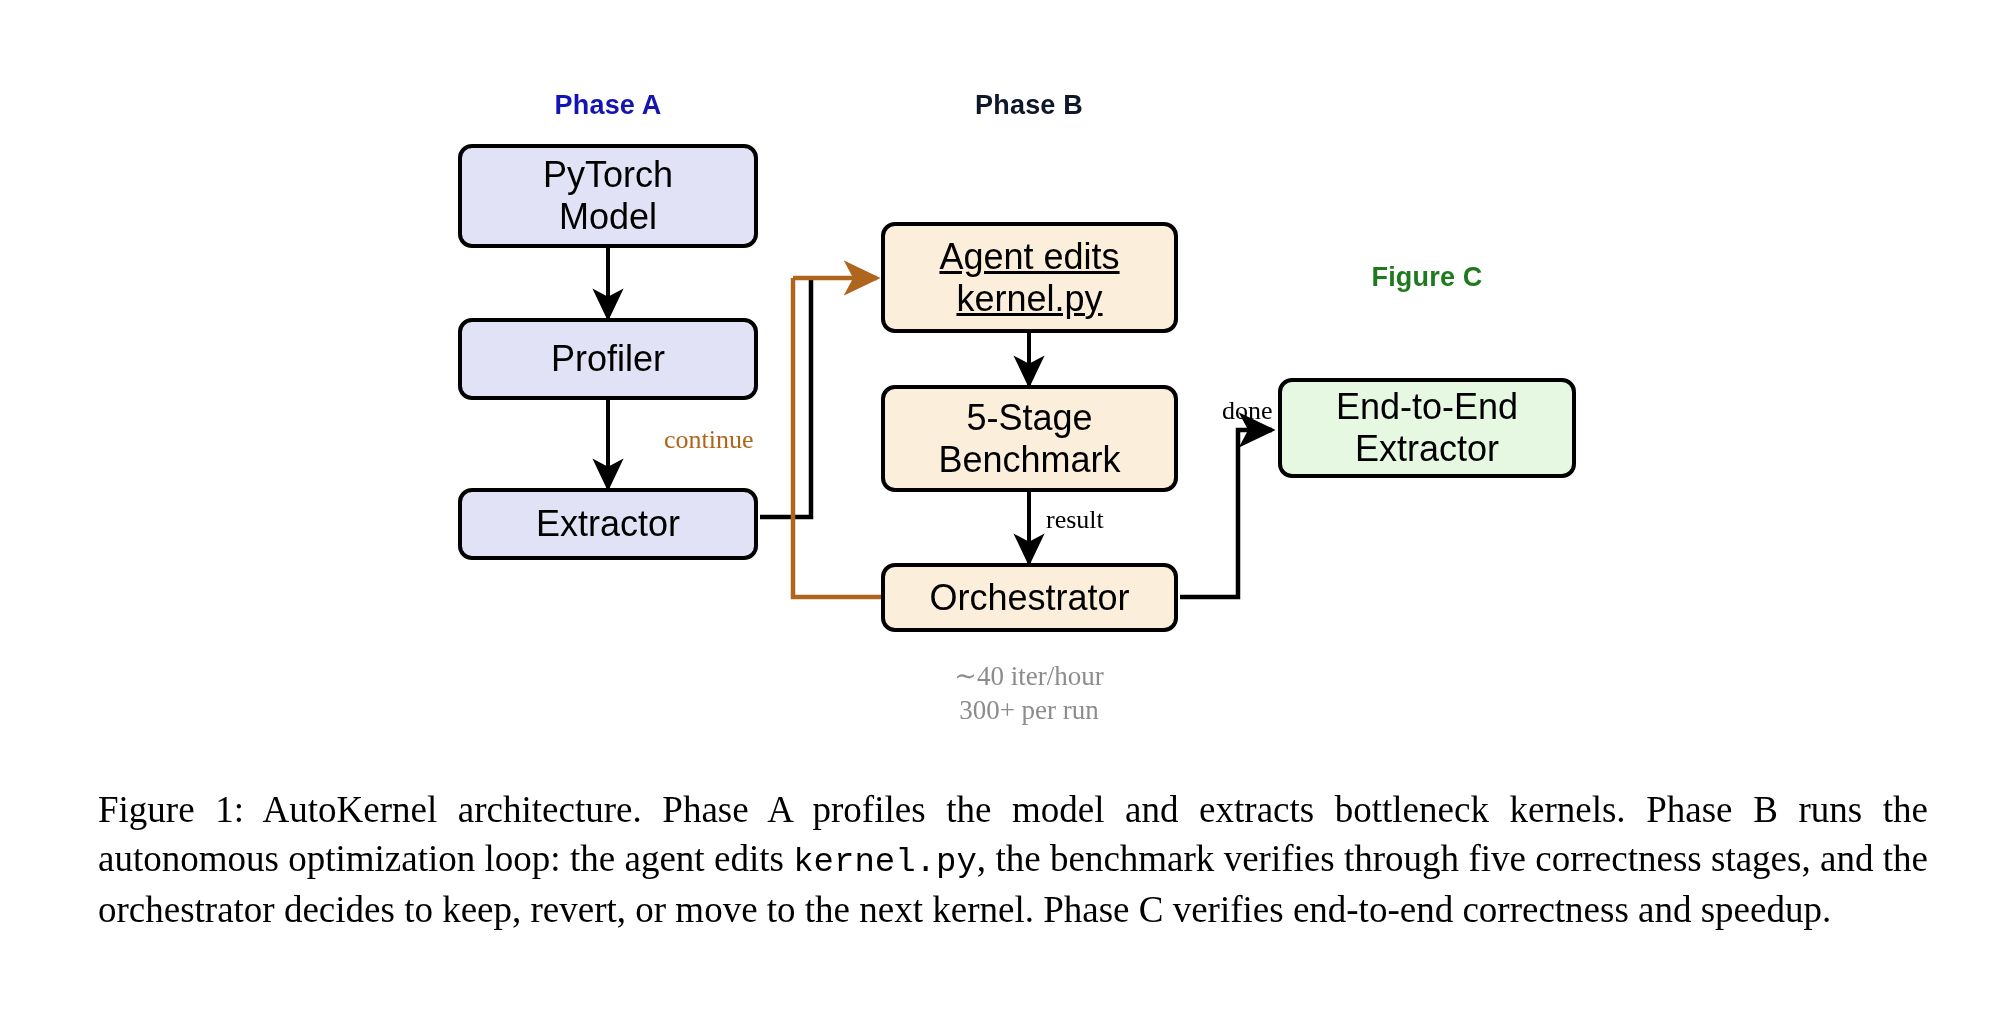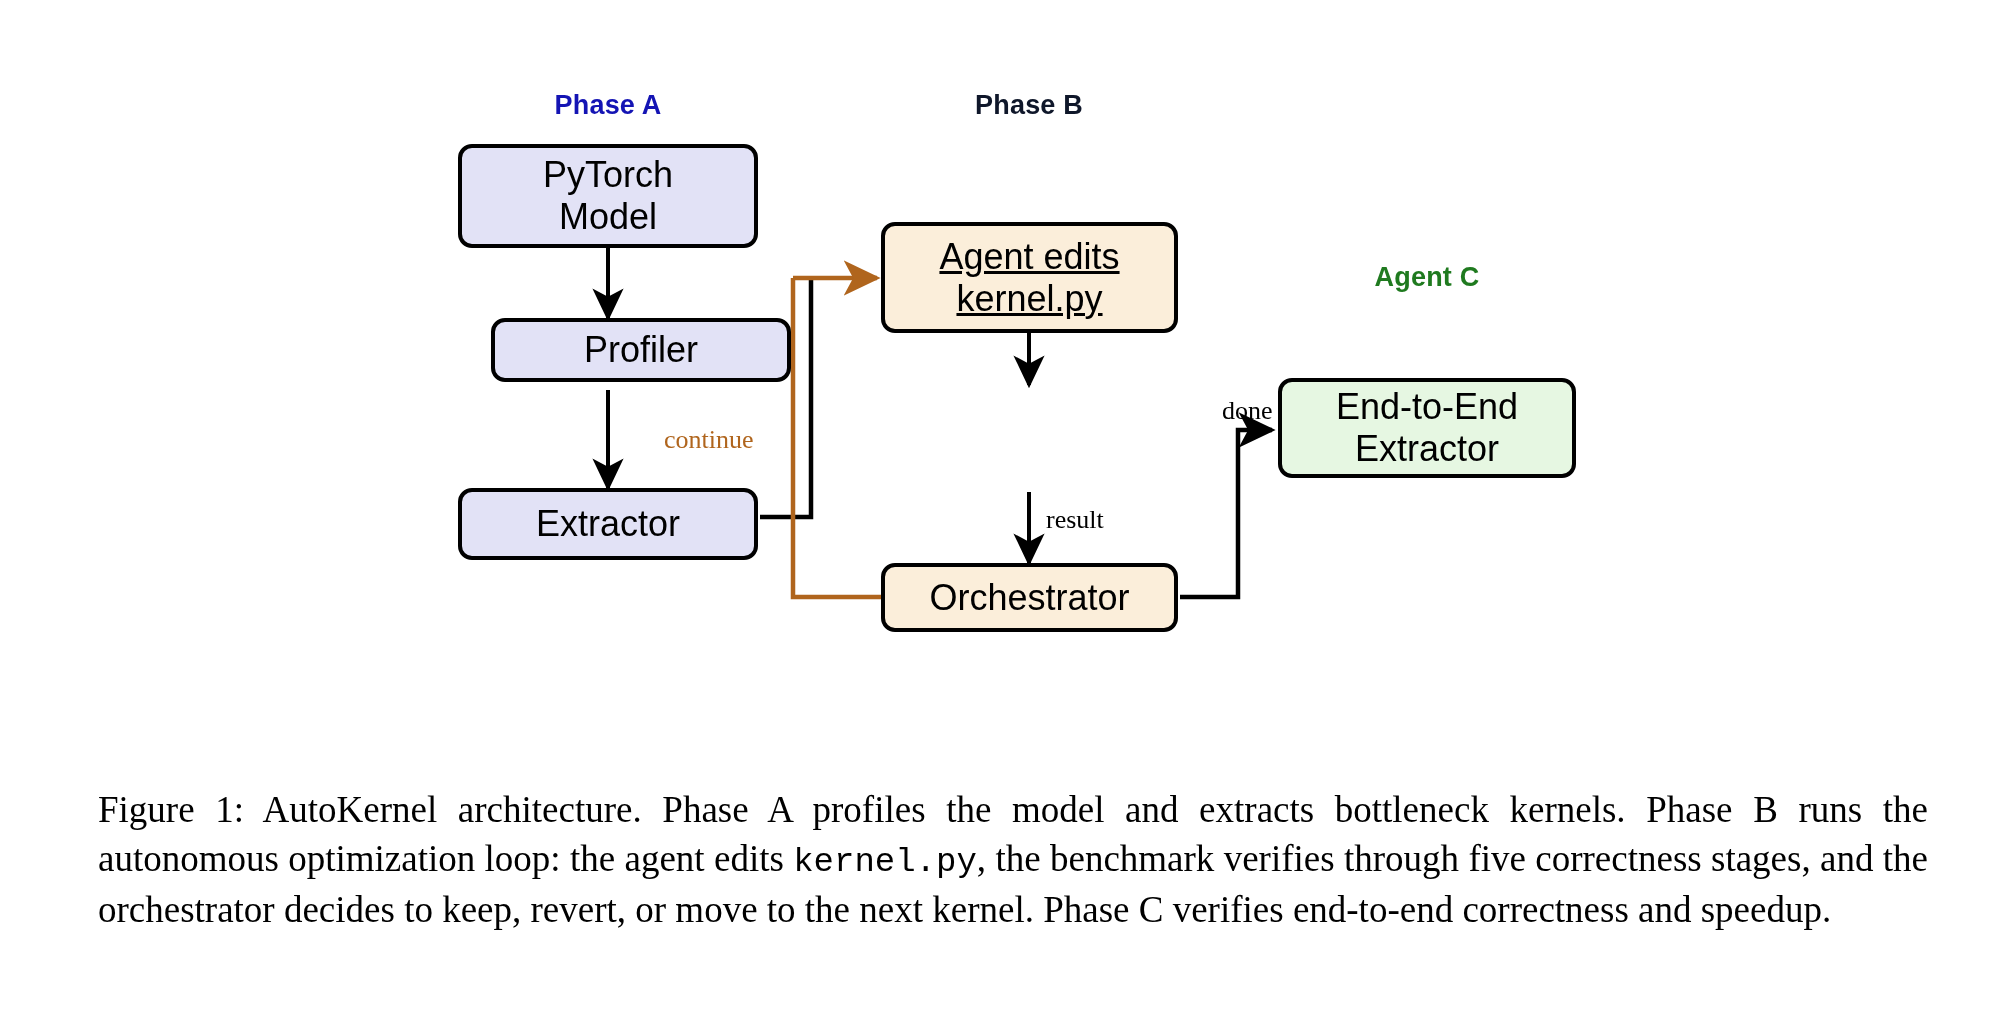--- a/index.html
+++ b/index.html
@@ -149,44 +149,48 @@
         <line x1="1029" y1="492" x2="1029" y2="563" marker-end="url(#arrow-black)"></line>
       </g>
 
       <g stroke="#000000" stroke-width="4.5" fill="none">
         <path d="M 1180 597 L 1238 597 L 1238 430 L 1272 430" marker-end="url(#arrow-black)"></path>
       </g>
     </svg>
 
     <div class="phase-label" style="left:608px; top:90px; color:#1414b4;">Phase A</div>
     <div class="phase-label" style="left:1029px; top:90px; color:#0f172a;text-align:right;">Phase B</div>
-    <div class="phase-label" style="left:1427px; top:262px; color:#1f7a1f;">Agent C</div>
+    <div class="phase-label" style="left:1427px; top:262px; color:#1f7a1f;">Figure C</div>
 
     <div class="node phase-a" style="left:458px; top:144px; width:300px; height:104px;">PyTorch
 Model</div>
 
-    <div class="node phase-a" style="left:458px; top:318px; width:300px; height:64px;margin-left:33px;">Profiler</div>
+    <div class="node phase-a" style="left:458px; top:318px; width:300px; height:82px;">Profiler</div>
 
     <div class="node phase-a" style="left:458px; top:488px; width:300px; height:72px;">Extractor</div>
 
     <div class="node phase-b" style="left:881px; top:222px; width:297px; height:111px;text-decoration:underline;">Agent edits
 kernel.py</div>
 
+    <div class="node phase-b" style="left:881px; top:385px; width:297px; height:107px;">5-Stage
+Benchmark</div>
 
     <div class="node phase-b" style="left:881px; top:563px; width:297px; height:69px;">Orchestrator</div>
 
     <div class="node phase-c" style="left:1278px; top:378px; width:298px; height:100px;">End-to-End
 Extractor</div>
 
     <div class="edge-label brown" style="left:664px; top:425px;">continue</div>
 
     <div class="edge-label" style="left:1046px; top:505px;">result</div>
 
     <div class="edge-label" style="left:1222px; top:396px;">done</div>
 
+    <div class="note" style="left:1029px; top:660px;">∼40 iter/hour
+300+ per run</div>
 
   </div>
 
   <div id="caption">
     <span>Figure 1:</span><span> AutoKernel architecture.  Phase A profiles the model and extracts bottleneck kernels. Phase B runs the autonomous optimization loop: the agent edits </span><span class="mono">kernel.py</span><span>, the benchmark verifies through five correctness stages, and the orchestrator decides to keep, revert, or move to the next kernel. Phase C verifies end-to-end correctness and speedup.</span>
   </div>
 
 </div>
 
 </body></html>

